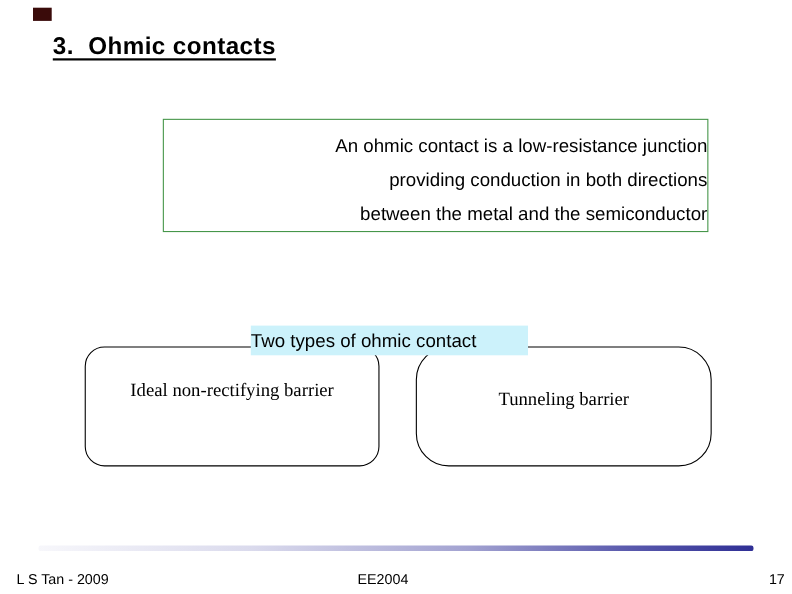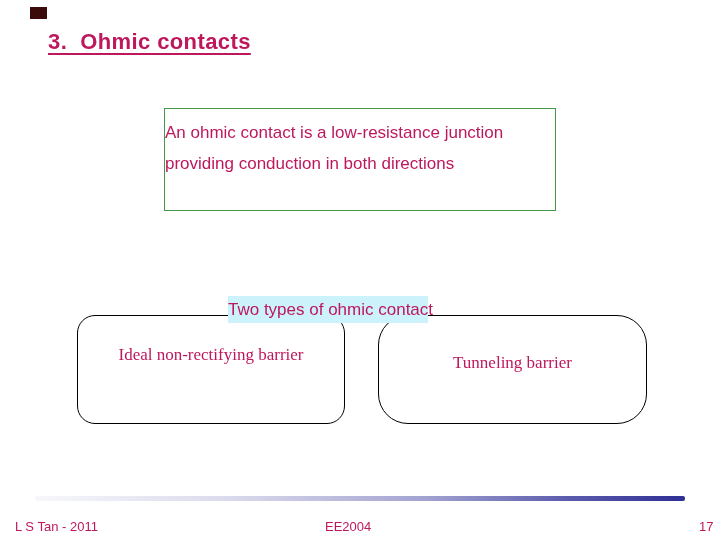--- a/index.html
+++ b/index.html
@@ -7,21 +7,21 @@
     padding: 0;
     background: #ffffff;
   }
   .slide {
     position: relative;
     width: 720px;
     height: 540px;
     background: #ffffff;
     overflow: hidden;
     font-family: "Liberation Sans", sans-serif;
-    color: #be185d;
+    color: #000000;
   }
   .corner-square {
     position: absolute;
     left: 30px;
     top: 7px;
     width: 17px;
     height: 12px;
     background: #3a0b0a;
   }
   .title {
@@ -34,28 +34,27 @@
     white-space: pre;
     text-decoration: underline;
     text-underline-offset: 4px;
     text-decoration-thickness: 2px;
     letter-spacing: 0.4px;
   }
   .definition-box {
     position: absolute;
     left: 148px;
     top: 108px;
-    width: 392px;
+    width: 496px;
     height: 103px;
     border: 1px solid #46964a;
     box-sizing: border-box;
     background: #ffffff;
     padding-top: 8px;
-    text-align: left;
-    margin-left: 16px;
+    text-align: right;
   }
   .def-line {
     font-size: 17px;
     line-height: 31px;
     white-space: nowrap;
   }
   .type-box {
     position: absolute;
     top: 315px;
     height: 109px;
@@ -75,25 +74,25 @@
     text-align: center;
     font-size: 17px;
     white-space: nowrap;
   }
   .type-box-left  .type-box-label { top: 29px; }
   .type-box-right .type-box-label { top: 37px; }
   .types-label {
     position: absolute;
     left: 228px;
     top: 296px;
-    width: 200px;
+    width: 252px;
     height: 27px;
     line-height: 27px;
     background: #ccf2fb;
-    text-align: center;
+    text-align: left;
     font-size: 17px;
     white-space: nowrap;
     z-index: 2;
   }
   .footer-bar {
     position: absolute;
     left: 35px;
     top: 496px;
     width: 650px;
     height: 5px;
@@ -121,31 +120,32 @@
 
 <div class="slide">
 
   <div class="corner-square"></div>
 
   <h1 class="title">3.  Ohmic contacts</h1>
 
   <div class="definition-box">
     <div class="def-line">An ohmic contact is a low-resistance junction</div>
     <div class="def-line">providing conduction in both directions</div>
+    <div class="def-line">between the metal and the semiconductor</div>
   </div>
 
   <div class="type-box type-box-left">
     <div class="type-box-label">Ideal non-rectifying barrier</div>
   </div>
 
   <div class="type-box type-box-right">
     <div class="type-box-label">Tunneling barrier</div>
   </div>
 
   <div class="types-label">Two types of ohmic contact</div>
 
   <div class="footer-bar"></div>
 
-  <div class="footer-text footer-author">L S Tan - 2011</div>
+  <div class="footer-text footer-author">L S Tan - 2009</div>
   <div class="footer-text footer-course">EE2004</div>
   <div class="footer-text footer-page">17</div>
 
 </div>
 
 </body></html>

